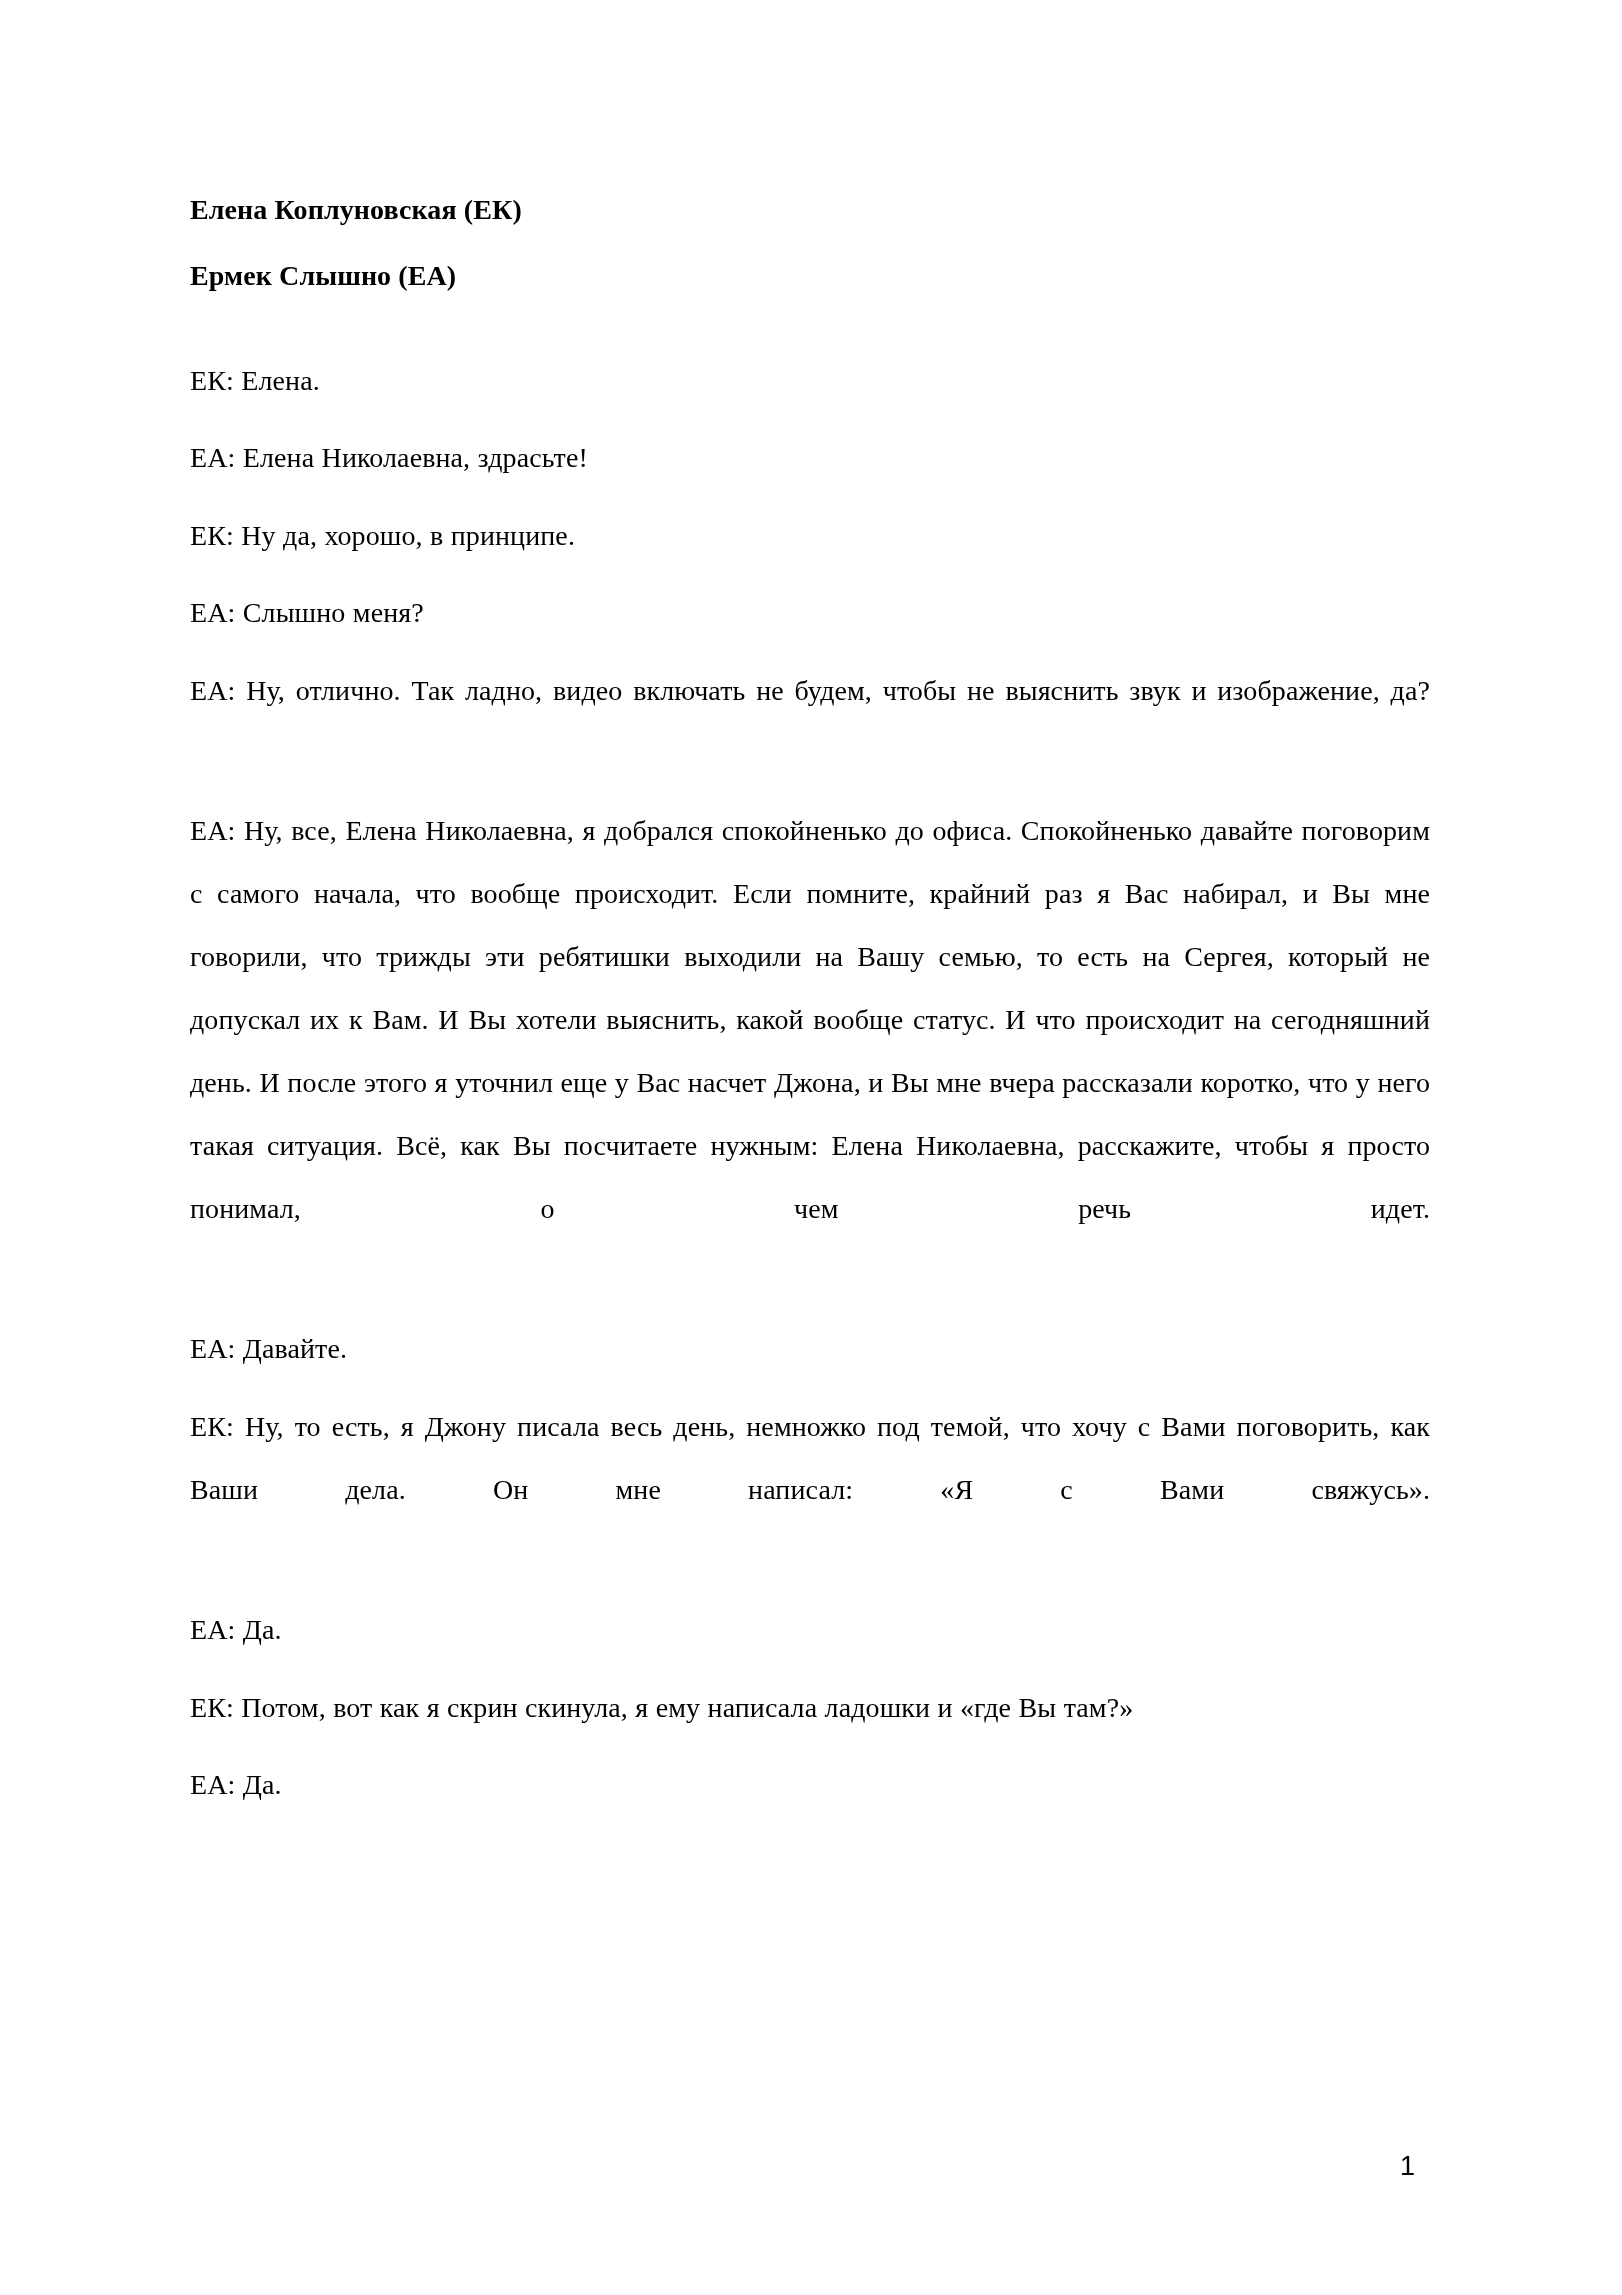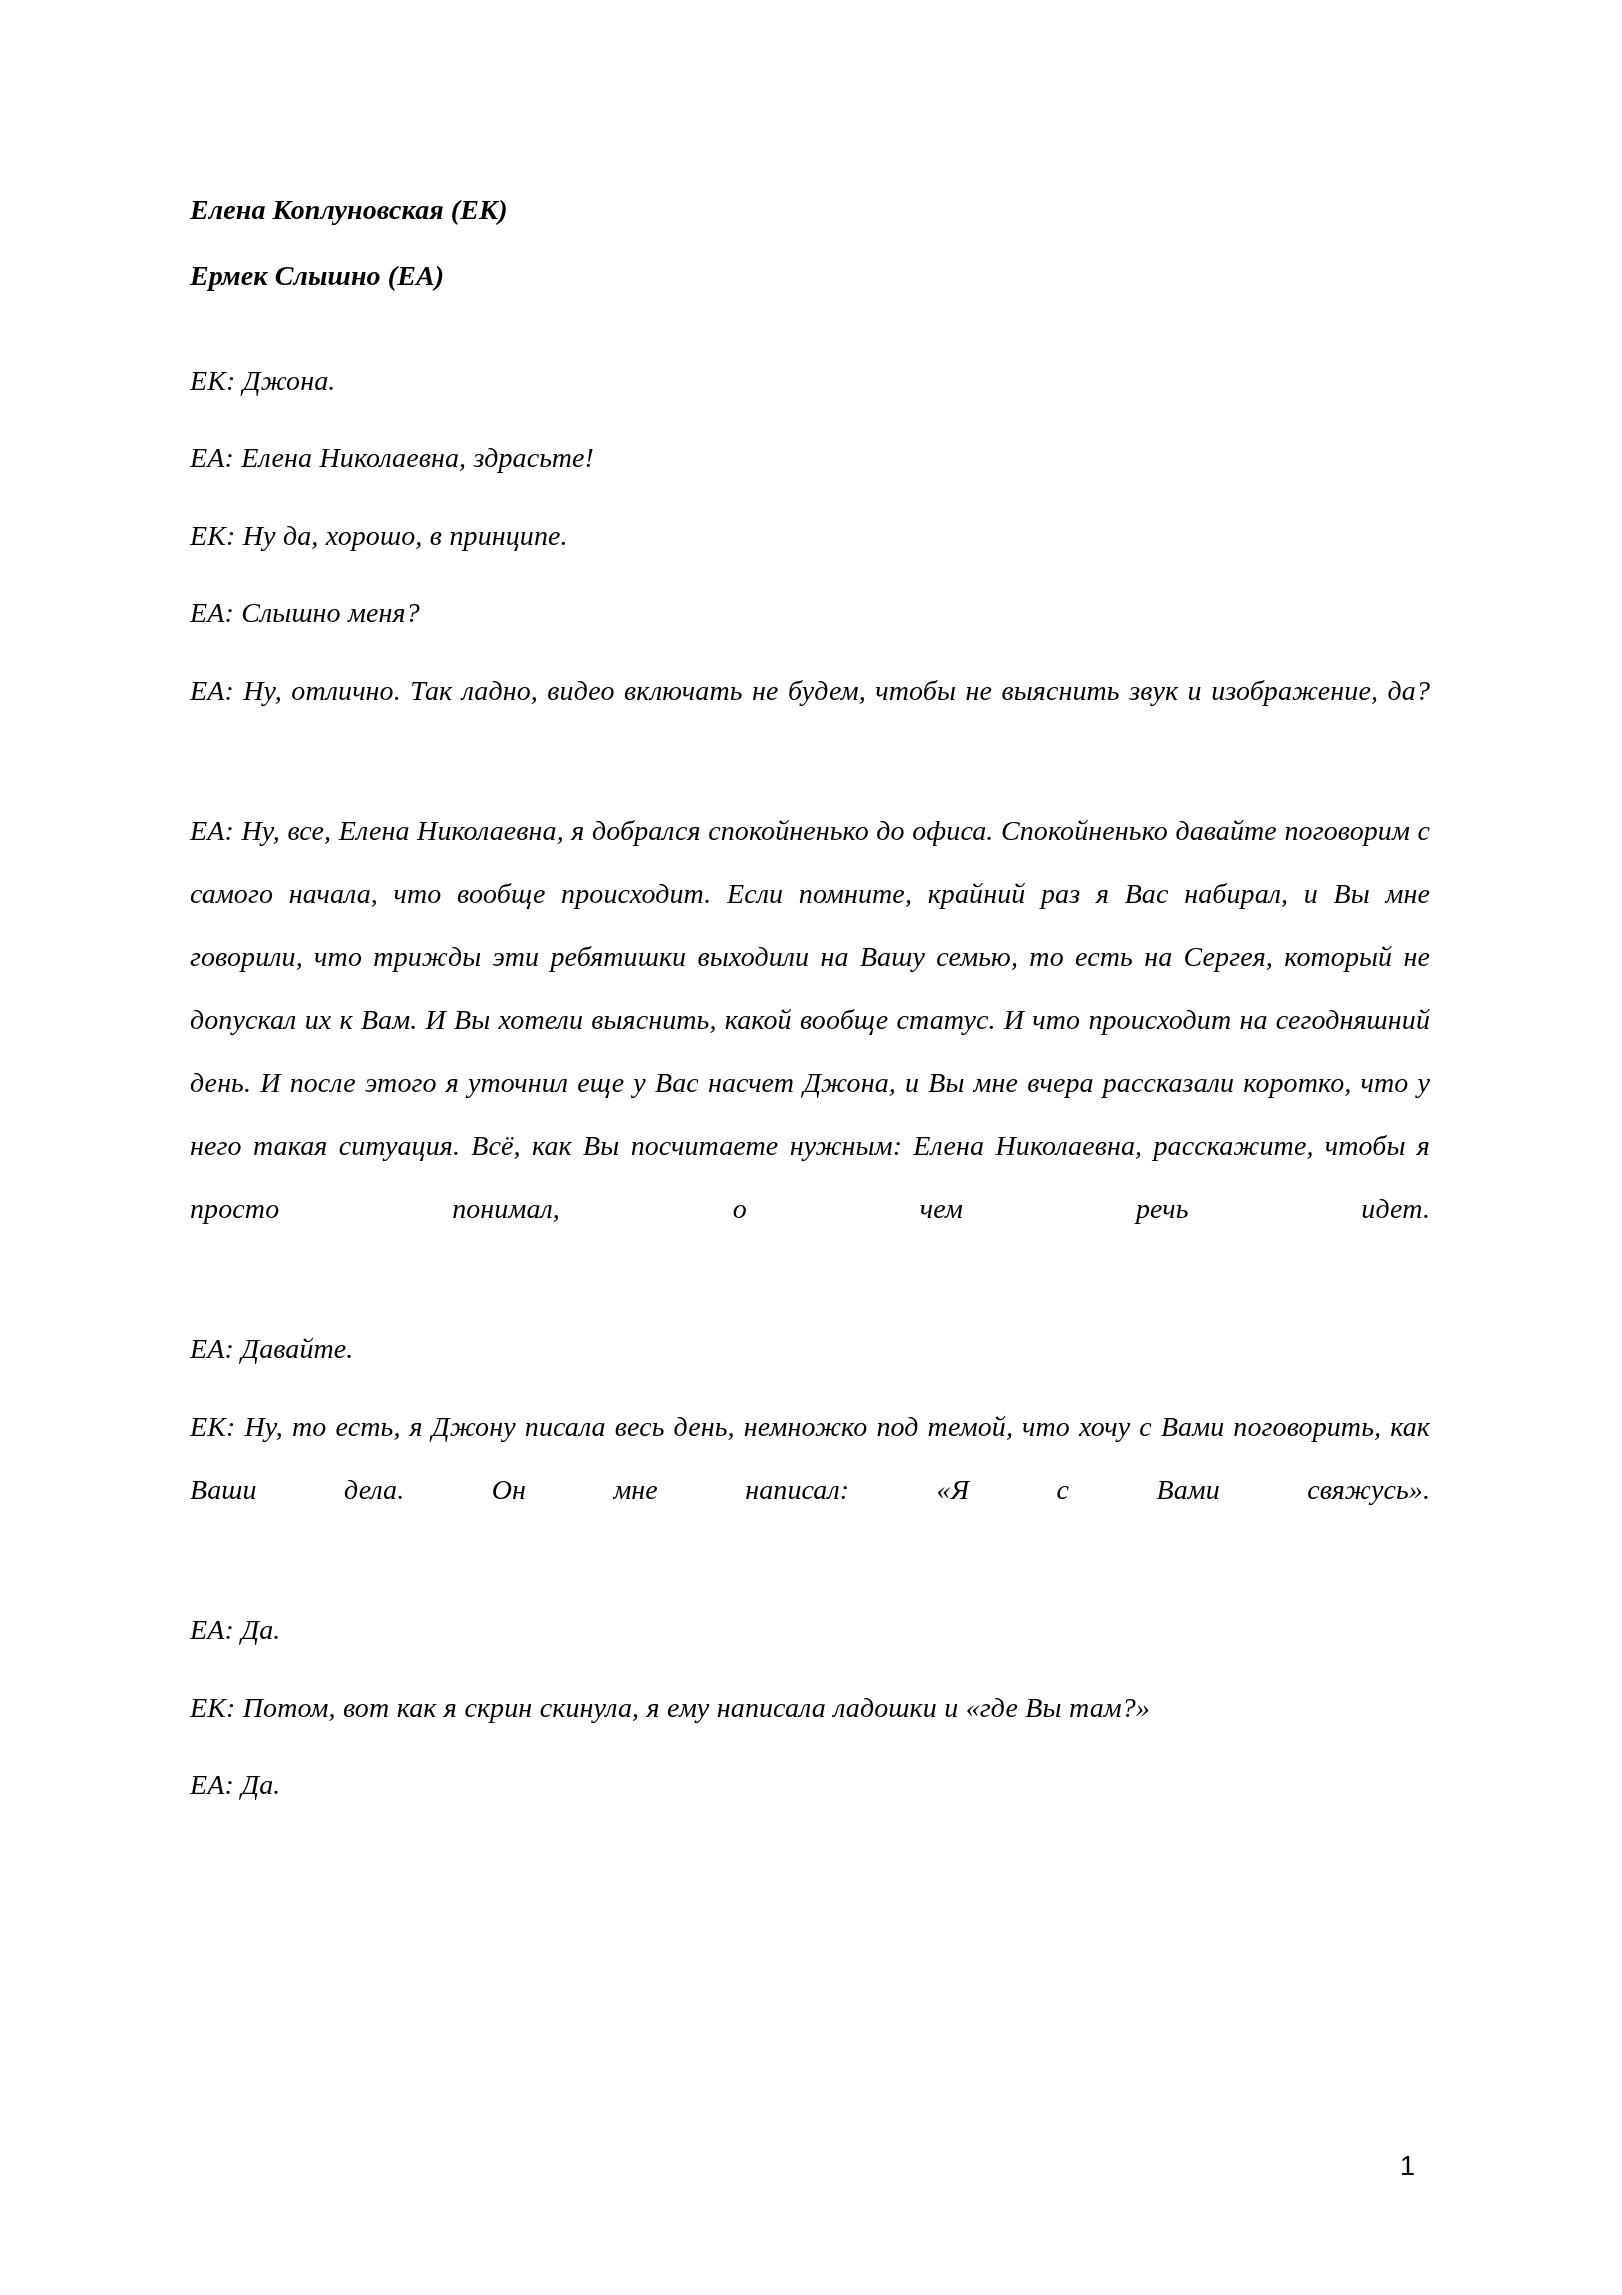--- a/index.html
+++ b/index.html
@@ -16,21 +16,20 @@
     box-sizing: border-box;
     font-family: "Liberation Serif", "DejaVu Serif", serif;
     color: #000000;
     overflow: hidden;
   }
   .content {
     position: absolute;
     left: 190px;
     top: 196px;
     width: 1240px;
-    font-style: italic;
   }
   .speaker-heading {
     font-weight: bold;
     font-size: 28px;
     line-height: 1.0;
     margin: 0 0 0 0;
     text-align: left;
     letter-spacing: 0.1px;
   }
   .heading-gap {
@@ -73,21 +72,21 @@
 <div class="page">
 
   <div class="content">
 
     <div class="speaker-heading">Елена Коплуновская (ЕК)</div>
     <div class="heading-gap"></div>
     <div class="speaker-heading">Ермек Слышно (ЕА)</div>
 
     <div class="block-gap"></div>
 
-    <p class="line short">ЕК: Джона.</p>
+    <p class="line short">ЕК: Елена.</p>
     <p class="line short">ЕА: Елена Николаевна, здрасьте!</p>
     <p class="line short">ЕК: Ну да, хорошо, в принципе.</p>
     <p class="line short">ЕА: Слышно меня?</p>
     <p class="line">ЕА: Ну, отлично. Так ладно, видео включать не будем, чтобы не выяснить звук и изображение, да?</p>
     <p class="line">ЕА: Ну, все, Елена Николаевна, я добрался спокойненько до офиса. Спокойненько давайте поговорим с самого начала, что вообще происходит. Если помните, крайний раз я Вас набирал, и Вы мне говорили, что трижды эти ребятишки выходили на Вашу семью, то есть на Сергея, который не допускал их к Вам. И Вы хотели выяснить, какой вообще статус. И что происходит на сегодняшний день. И после этого я уточнил еще у Вас насчет Джона, и Вы мне вчера рассказали коротко, что у него такая ситуация. Всё, как Вы посчитаете нужным: Елена Николаевна, расскажите, чтобы я просто понимал, о чем речь идет.</p>
     <p class="line short">ЕА: Давайте.</p>
     <p class="line">ЕК: Ну, то есть, я Джону писала весь день, немножко под темой, что хочу с Вами поговорить, как Ваши дела. Он мне написал: «Я с Вами свяжусь».</p>
     <p class="line short">ЕА: Да.</p>
     <p class="line short">ЕК: Потом, вот как я скрин скинула, я ему написала ладошки и «где Вы там?»</p>
     <p class="line short">ЕА: Да.</p>

